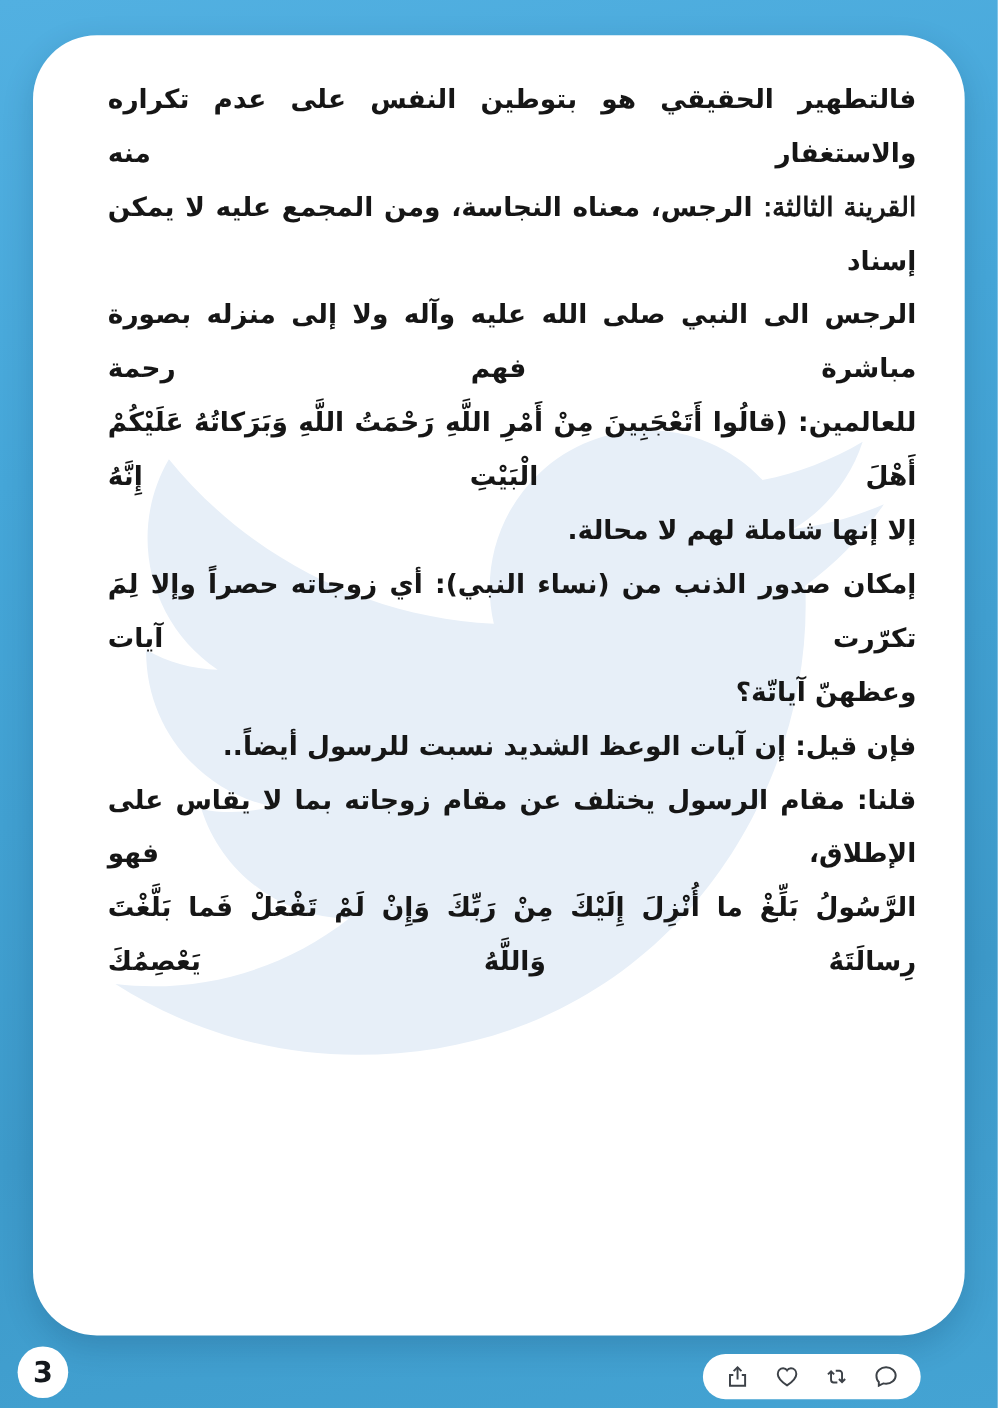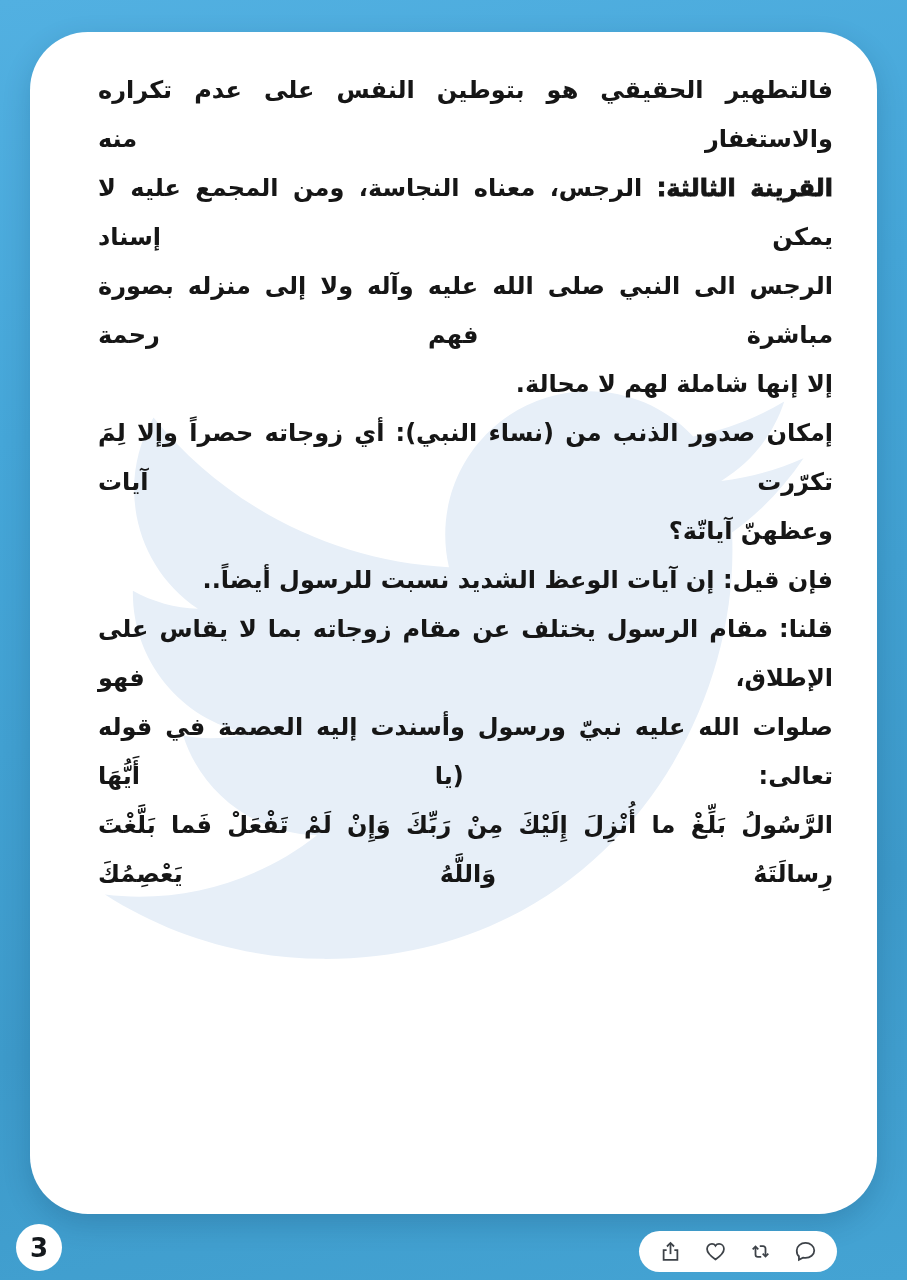--- a/index.html
+++ b/index.html
@@ -19,21 +19,21 @@
     pointer-events:none;
   }
   .text{
     position:relative;direction:rtl;unicode-bidi:isolate;
     padding:34px 44px 0 68px;color:#161616;
     font-weight:bold;font-size:24px;line-height:49px;
   }
   .line{text-align:justify;white-space:normal}
   .line.j{text-align-last:justify;-moz-text-align-last:justify}
   .line.last{text-align-last:right}
-  .lead{font-weight:bold;-webkit-text-stroke:0.8px #161616;letter-spacing:.2px}
+  .lead{font-weight:normal;-webkit-text-stroke:0.8px #161616;letter-spacing:.2px}
   .page-badge{
     position:absolute;left:16px;top:1224px;width:46px;height:47px;border-radius:50%;
     background:#ffffff;display:flex;align-items:center;justify-content:center;
     font-size:26px;font-weight:bold;color:#14181c;
   }
   .actions{
     position:absolute;right:70px;top:1231px;width:198px;height:41px;
     background:#ffffff;border-radius:22px;
     display:flex;align-items:center;justify-content:space-evenly;
   }
@@ -48,26 +48,26 @@
 
 <div class="card">
   <svg class="watermark" viewBox="0 0 248 204" preserveAspectRatio="xMidYMid meet" aria-hidden="true">
     <path fill="#e7eff8" d="M221.95 51.29c.15 2.17.15 4.34.15 6.53 0 66.73-50.8 143.69-143.69 143.69v-.04C50.97 201.51 24.1 193.65 1 178.83c3.99.48 8 .72 12.02.73 22.74.02 44.83-7.61 62.72-21.66-21.61-.41-40.56-14.5-47.18-35.07 7.57 1.46 15.37 1.16 22.8-.87-23.56-4.76-40.51-25.46-40.51-49.5v-.64c7.02 3.91 14.88 6.08 22.92 6.32C11.58 63.31 4.74 33.79 18.14 10.71c25.64 31.55 63.47 50.73 104.08 52.76-4.07-17.54 1.49-35.92 14.61-48.25 20.34-19.12 52.33-18.14 71.45 2.19 11.31-2.23 22.15-6.38 32.07-12.26-3.77 11.69-11.66 21.62-22.2 27.93 10.01-1.18 19.79-3.86 29-7.95-6.78 10.16-15.32 19.01-25.2 26.16z"></path>
   </svg>
 
   <div class="text">
     <div class="line j">فالتطهير الحقيقي هو بتوطين النفس على عدم تكراره والاستغفار منه</div>
     <div class="line j"><b class="lead">القرينة الثالثة:</b><span> الرجس، معناه النجاسة، ومن المجمع عليه لا يمكن إسناد</span></div>
     <div class="line j">الرجس الى النبي صلى الله عليه وآله ولا إلى منزله بصورة مباشرة فهم رحمة</div>
+    <div class="line j">للعالمين: (قالُوا أَتَعْجَبِينَ مِنْ أَمْرِ اللَّهِ رَحْمَتُ اللَّهِ وَبَرَكاتُهُ عَلَيْكُمْ أَهْلَ الْبَيْتِ إِنَّهُ</div>
     <div class="line last">إلا إنها شاملة لهم لا محالة.</div>
     <div class="line j">إمكان صدور الذنب من (نساء النبي): أي زوجاته حصراً وإلا لِمَ تكرّرت آيات</div>
     <div class="line last">وعظهنّ آياتّة؟</div>
     <div class="line last">فإن قيل: إن آيات الوعظ الشديد نسبت للرسول أيضاً..</div>
     <div class="line j">قلنا: مقام الرسول يختلف عن مقام زوجاته بما لا يقاس على الإطلاق، فهو</div>
-    <div class="line j">صلوات الله عليه نبيّ ورسول وأسندت إليه العصمة في قوله تعالى: (يا أَيُّهَا</div>
     <div class="line j">الرَّسُولُ بَلِّغْ ما أُنْزِلَ إِلَيْكَ مِنْ رَبِّكَ وَإِنْ لَمْ تَفْعَلْ فَما بَلَّغْتَ رِسالَتَهُ وَاللَّهُ يَعْصِمُكَ</div>
 
   </div>
 </div>
 
 <div class="page-badge">
   <span>3</span>
 </div>
 
 <div class="actions">

